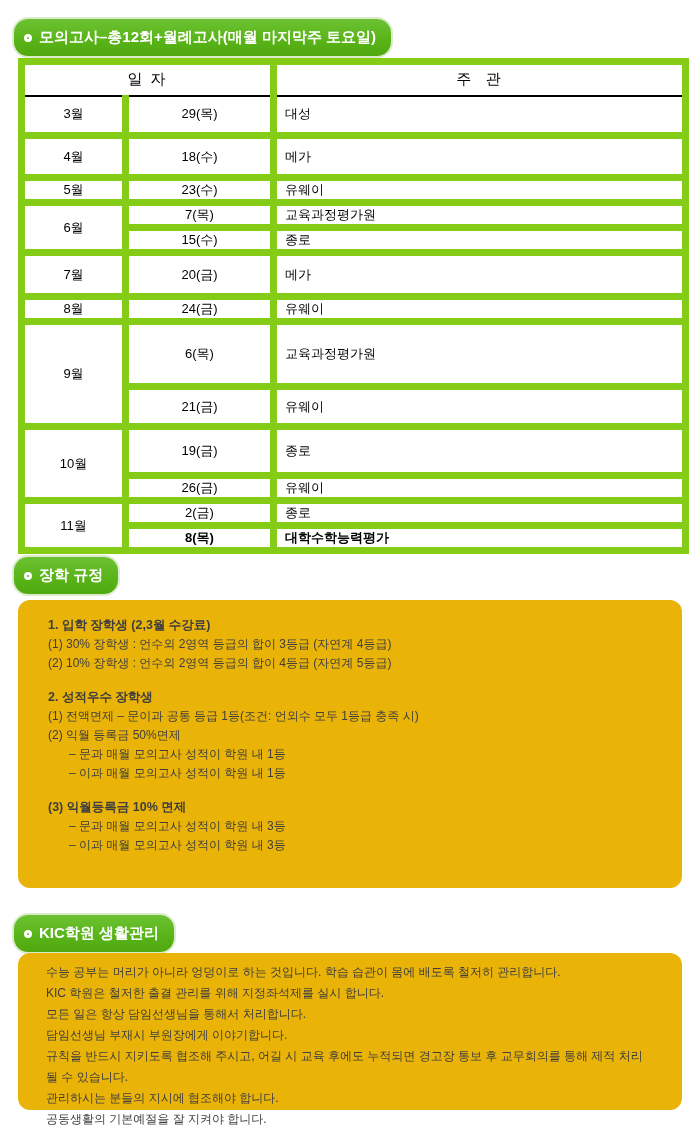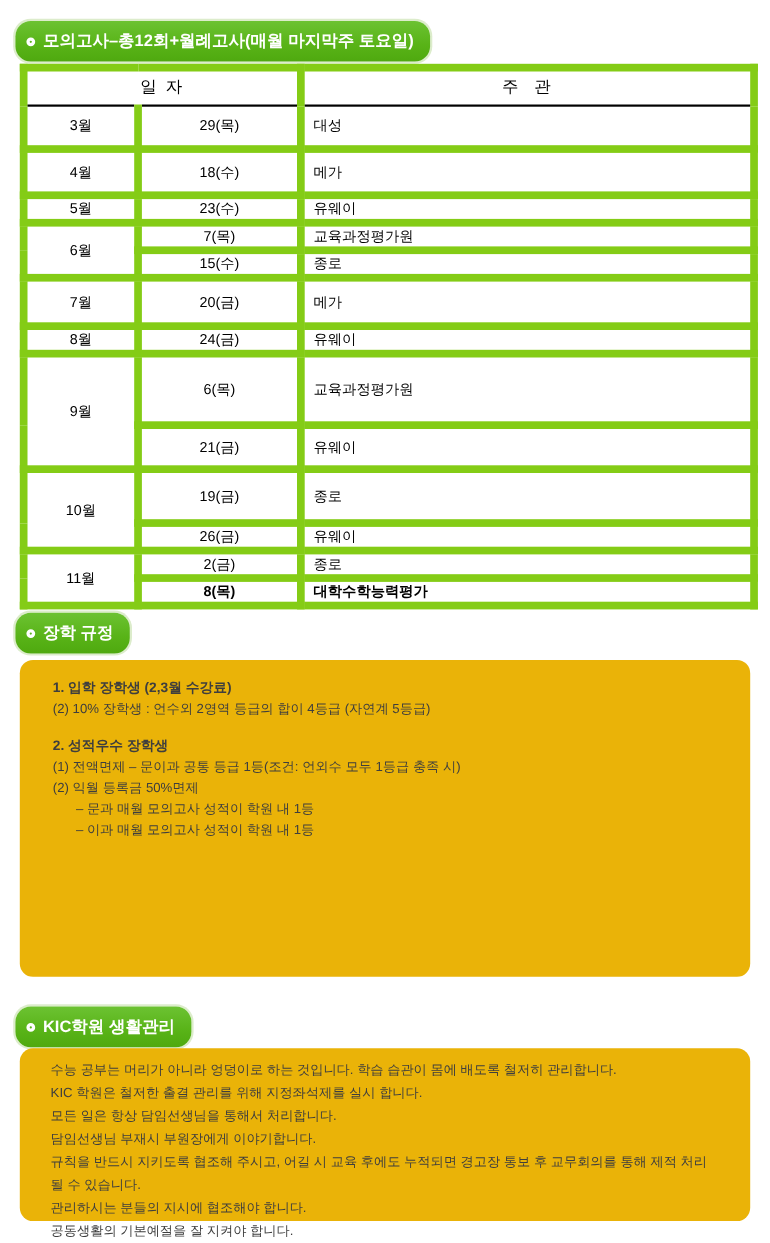--- a/index.html
+++ b/index.html
@@ -192,29 +192,35 @@
   </table>
 
   <div class="badge" id="badge-scholarship">
     <span class="ring"></span>
     <span>장학 규정</span>
   </div>
 
   <div class="mintbox" id="box-scholarship">
     <div class="group">
       <div class="heading">1. 입학 장학생 (2,3월 수강료)</div>
+      <div>(1) 30% 장학생 : 언수외 2영역 등급의 합이 3등급 (자연계 4등급)</div>
       <div>(2) 10% 장학생 : 언수외 2영역 등급의 합이 4등급 (자연계 5등급)</div>
     </div>
     <div class="group">
       <div class="heading">2. 성적우수 장학생</div>
       <div>(1) 전액면제 – 문이과 공통 등급 1등(조건: 언외수 모두 1등급 충족 시)</div>
       <div>(2) 익월 등록금 50%면제</div>
       <div class="dash">– 문과 매월 모의고사 성적이 학원 내 1등</div>
       <div class="dash">– 이과 매월 모의고사 성적이 학원 내 1등</div>
     </div>
+    <div class="group">
+      <div class="heading">(3) 익월등록금 10% 면제</div>
+      <div class="dash">– 문과 매월 모의고사 성적이 학원 내 3등</div>
+      <div class="dash">– 이과 매월 모의고사 성적이 학원 내 3등</div>
+    </div>
   </div>
 
   <div class="badge" id="badge-life">
     <span class="ring"></span>
     <span>KIC학원 생활관리</span>
   </div>
 
   <div class="mintbox" id="box-life">
     <div>수능 공부는 머리가 아니라 엉덩이로 하는 것입니다. 학습 습관이 몸에 배도록 철저히 관리합니다.</div>
     <div>KIC 학원은 철저한 출결 관리를 위해 지정좌석제를 실시 합니다.</div>

